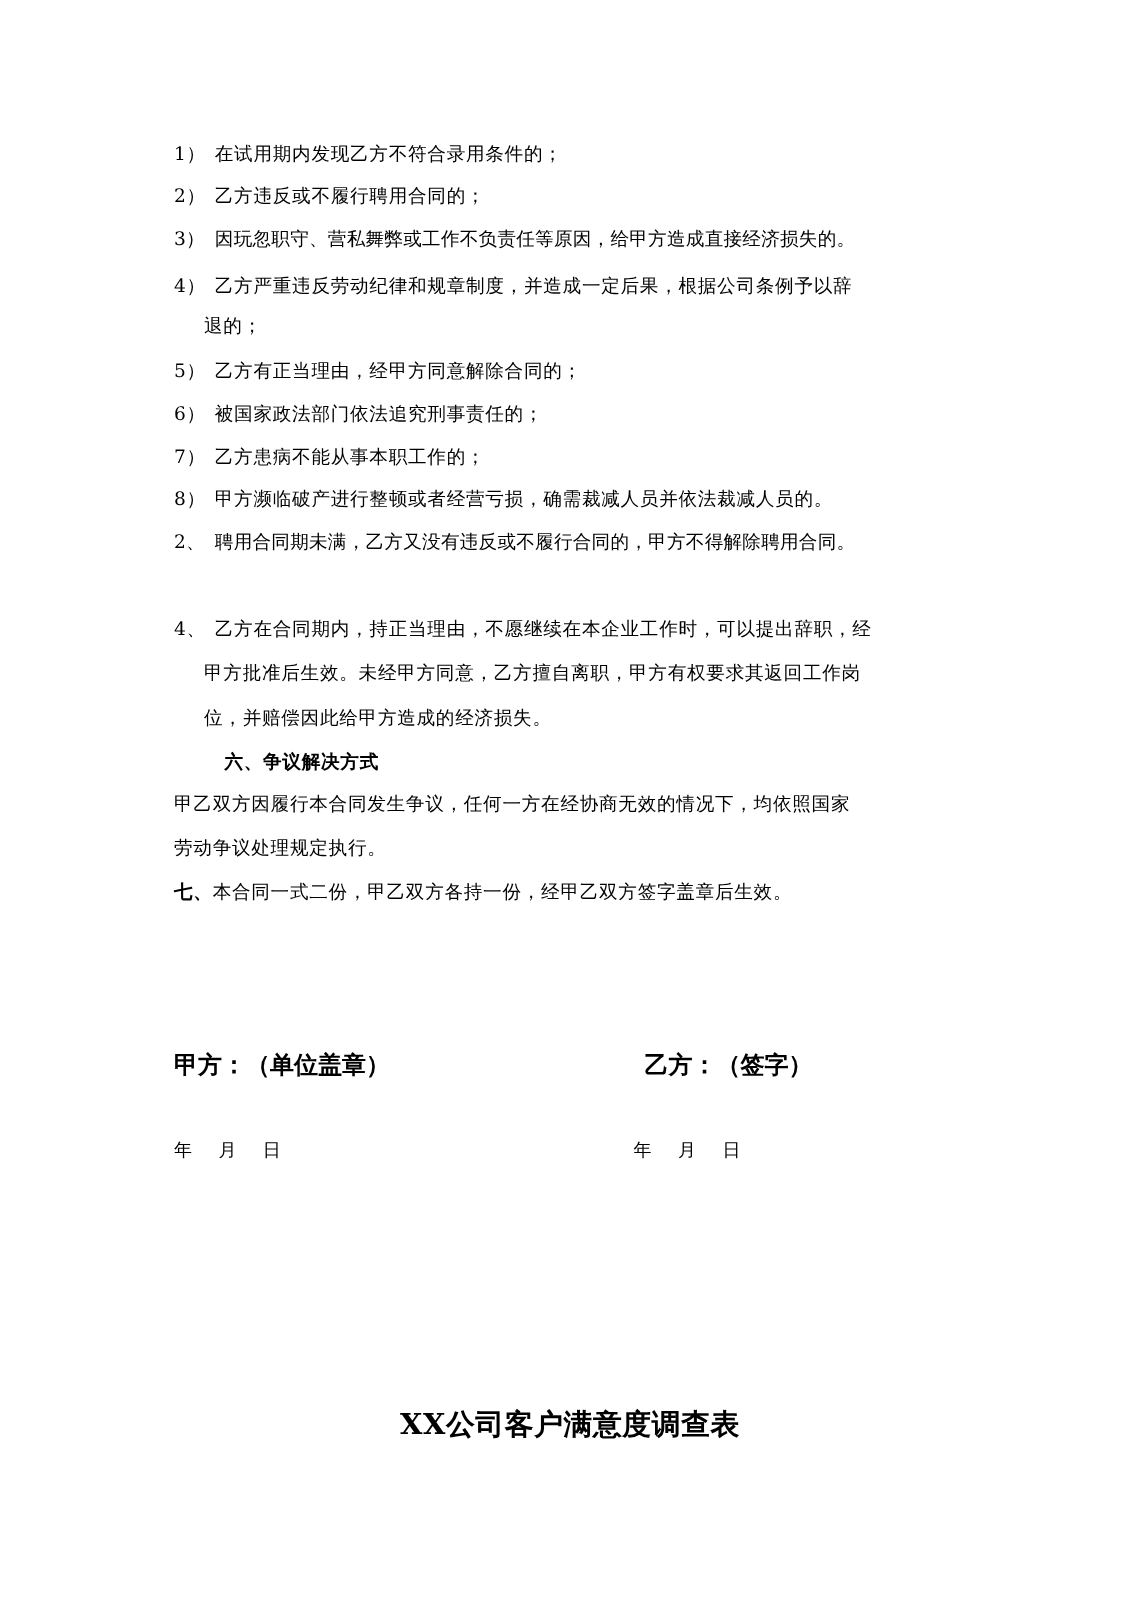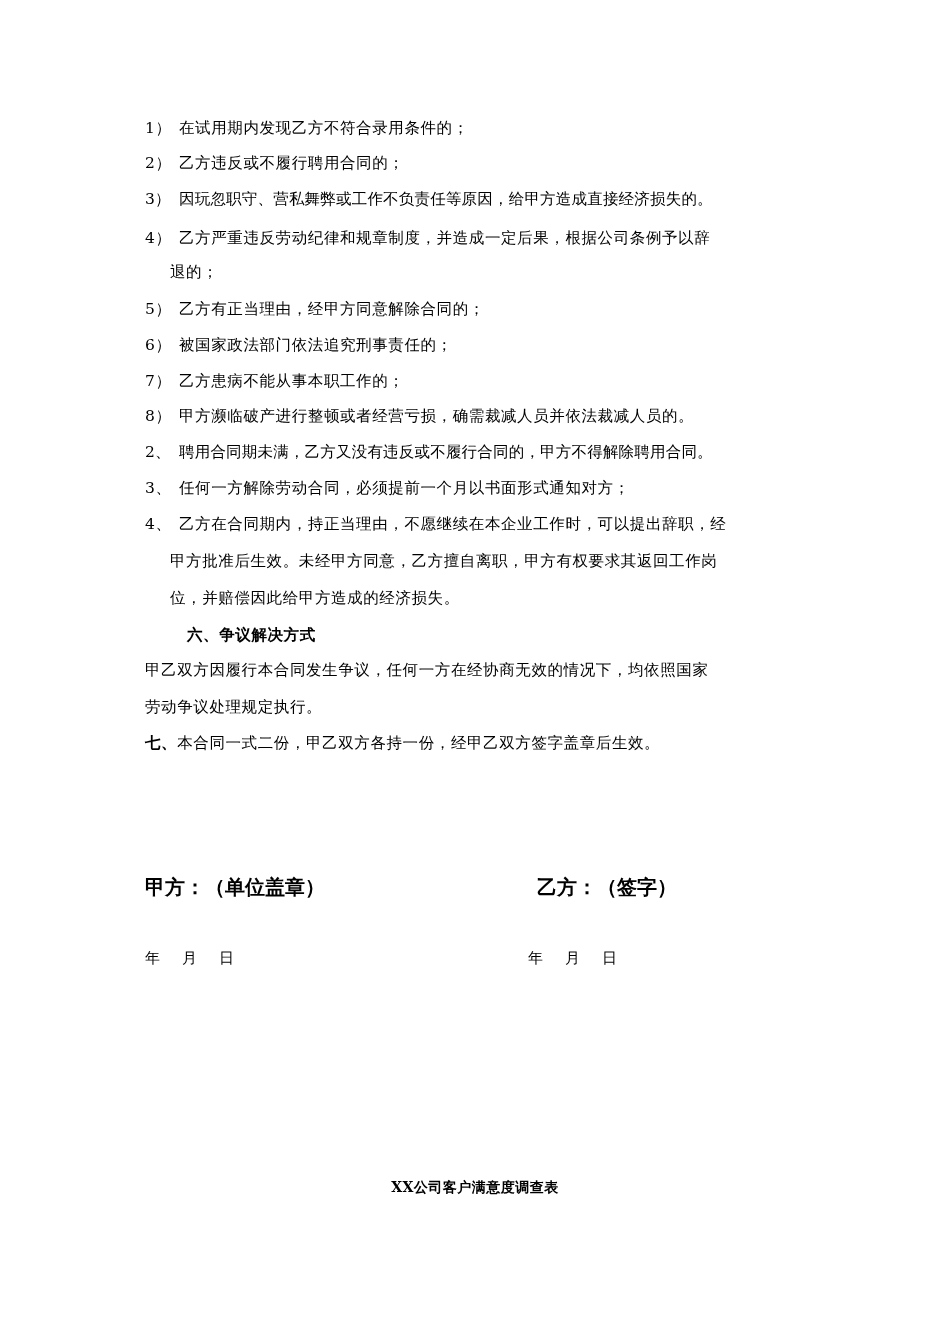--- a/index.html
+++ b/index.html
@@ -62,21 +62,21 @@
     }
     .date span { display: inline-block; margin-right: 22px; }
     .title {
       position: absolute;
       left: 0;
       width: 950px;
       top: 1174px;
       text-align: center;
       font-family: "DejaVu Serif", "Liberation Serif", serif;
       font-weight: bold;
-      font-size: 14px;
+      font-size: 24px;
       line-height: 26px;
       letter-spacing: 0.5px;
     }
   </style>
 </head>
 <body>
 
 <div class="page">
 
   <div class="line" style="top:118px">
@@ -103,23 +103,20 @@
   <div class="line" style="top:371px">
     <span class="num">7）</span><span>乙方患病不能从事本职工作的；</span>
   </div>
   <div class="line" style="top:406px">
     <span class="num">8）</span><span>甲方濒临破产进行整顿或者经营亏损，确需裁减人员并依法裁减人员的。</span>
   </div>
 
   <div class="line" style="top:442px; letter-spacing:0.2px">
     <span class="num">2、</span><span>聘用合同期未满，乙方又没有违反或不履行合同的，甲方不得解除聘用合同。</span>
   </div>
-  <div class="line" style="top:478px">
-    <span class="num">3、</span><span>任何一方解除劳动合同，必须提前一个月以书面形式通知对方；</span>
-  </div>
   <div class="line" style="top:514px">
     <span class="num">4、</span><span>乙方在合同期内，持正当理由，不愿继续在本企业工作时，可以提出辞职，经</span>
   </div>
   <div class="line indent" style="top:588px">
     <span>位，并赔偿因此给甲方造成的经济损失。</span>
   </div>
   <div class="line indent" style="top:551px">
     <span>甲方批准后生效。未经甲方同意，乙方擅自离职，甲方有权要求其返回工作岗</span>
   </div>
 

